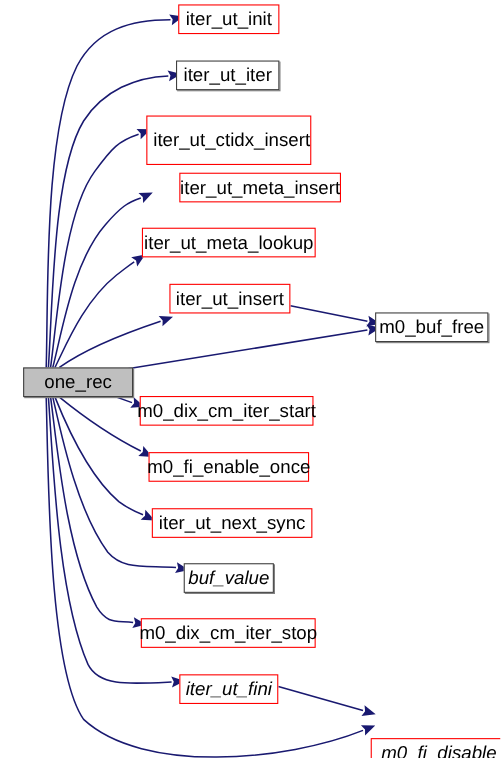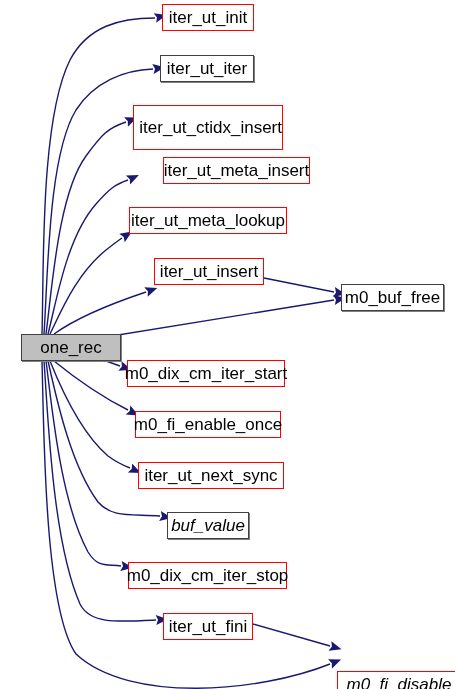--- a/index.html
+++ b/index.html
@@ -126,21 +126,21 @@
       </div>
       <div class="node" style="left: 138px; top: 462px; width: 146px; height: 27px;">
         <span>iter_ut_next_sync</span>
       </div>
       <div class="node black" style="left: 167px; top: 512px; width: 82px; height: 27px; font-style: italic;">
         <span>buf_value</span>
       </div>
       <div class="node" style="left: 128px; top: 562px; width: 159px; height: 27px;">
         <span>m0_dix_cm_iter_stop</span>
       </div>
-      <div class="node" style="left: 163px; top: 613px; width: 90px; height: 27px;">
+      <div class="node" style="left: 163px; top: 613px; width: 90px; height: 27px; font-style: italic;">
         <span>iter_ut_fini</span>
       </div>
       <div class="node" style="left: 337px; top: 671px; width: 124px; height: 27px; font-style: italic;">
         <span>m0_fi_disable</span>
       </div>
     </div>
 
 </div>
 
 </body></html>

